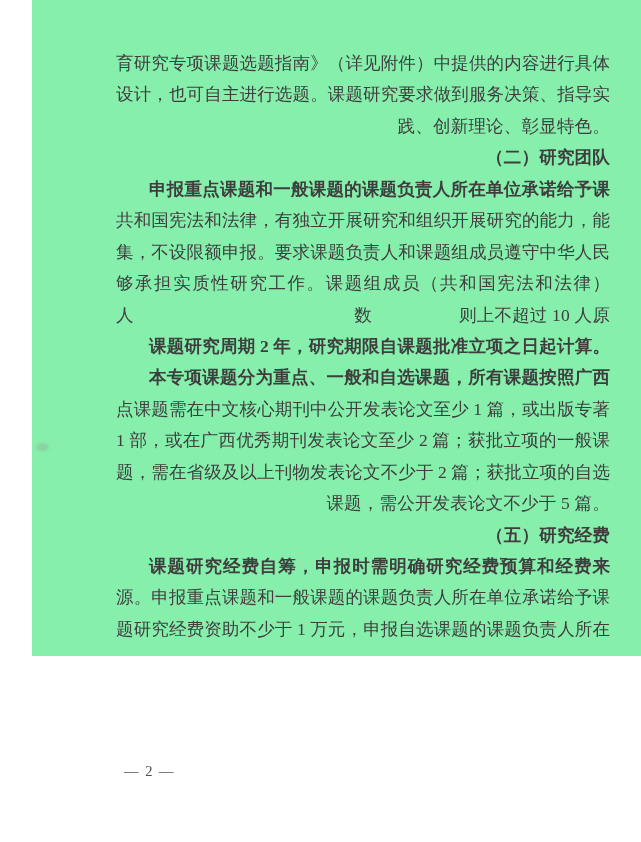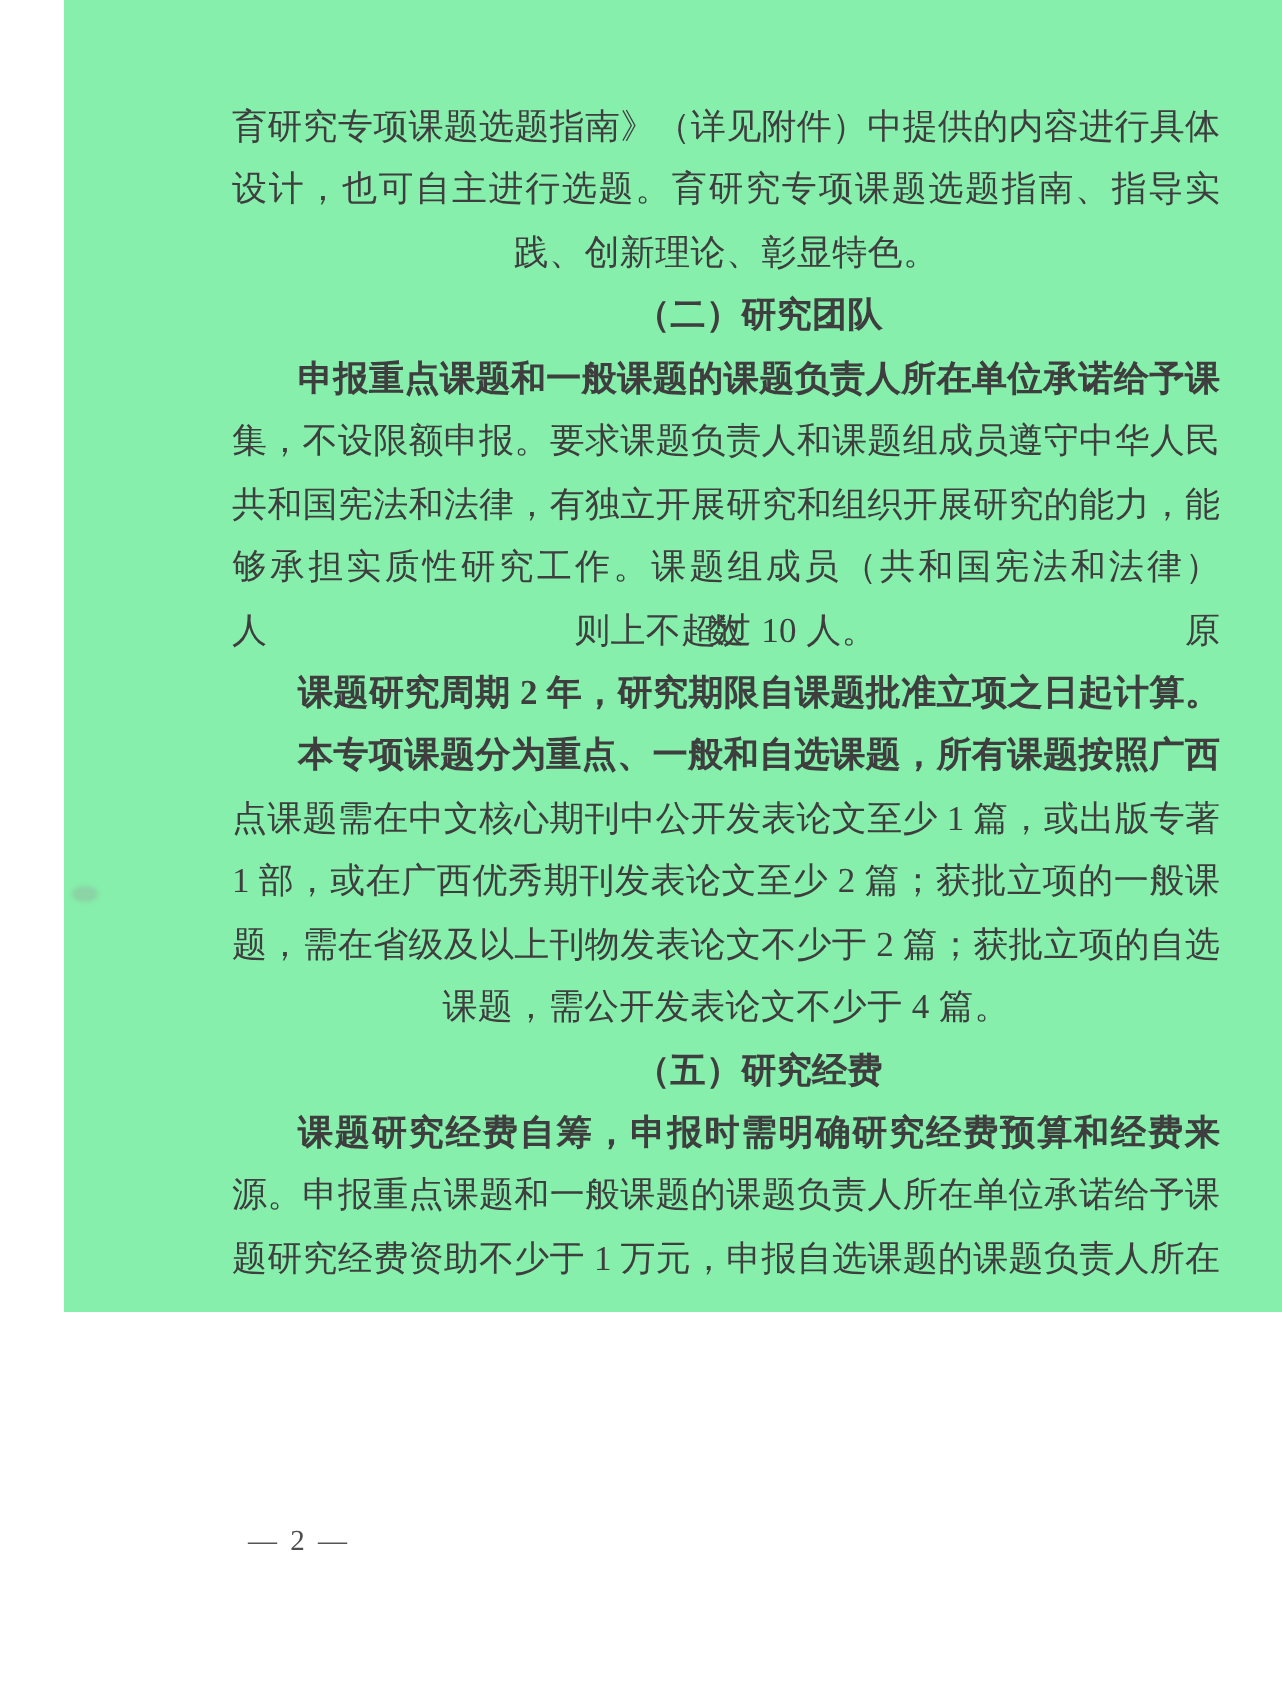--- a/index.html
+++ b/index.html
@@ -23,21 +23,21 @@
     width: 494px;
     color: #3e3e3e;
   }
   .line {
     height: 31.45px;
     line-height: 31.45px;
     font-size: 17.5px;
     letter-spacing: 0.2px;
     word-break: keep-all;
     white-space: nowrap;
-    text-align: center;
+    text-align: right;
   }
   .line.indent {
     padding-left: 33px;
     font-weight: bold;
   }
   .line.justify {
     letter-spacing: normal;
     white-space: normal;
     text-align: justify;
     text-align-last: justify;
@@ -75,34 +75,34 @@
     background: rgba(140, 140, 140, 0.40);
     filter: blur(0.5px);
   }
 </style>
 </head>
 <body>
 
 <div class="page">
   <div class="doc-body" style="color: rgb(62, 62, 62);">
       <div class="line justify">育研究专项课题选题指南》（详见附件）中提供的内容进行具体</div>
-      <div class="line justify">设计，也可自主进行选题。育研究专项课题选题指南、指导实</div>
+      <div class="line justify">设计，也可自主进行选题。课题研究要求做到服务决策、指导实</div>
       <div class="line">践、创新理论、彰显特色。</div>
       <div class="line indent">（二）研究团队</div>
       <div class="line indent justify">申报重点课题和一般课题的课题负责人所在单位承诺给予课</div>
+      <div class="line justify">共和国宪法和法律，有独立开展研究和组织开展研究的能力，能</div>
       <div class="line justify">集，不设限额申报。要求课题负责人和课题组成员遵守中华人民</div>
-      <div class="line justify">共和国宪法和法律，有独立开展研究和组织开展研究的能力，能</div>
       <div class="line justify">够承担实质性研究工作。课题组成员（共和国宪法和法律）人数原</div>
       <div class="line">则上不超过 10 人。</div>
       <div class="line indent justify">课题研究周期 2 年，研究期限自课题批准立项之日起计算。</div>
       <div class="line indent justify">本专项课题分为重点、一般和自选课题，所有课题按照广西</div>
       <div class="line justify">点课题需在中文核心期刊中公开发表论文至少 1 篇，或出版专著</div>
       <div class="line justify">1 部，或在广西优秀期刊发表论文至少 2 篇；获批立项的一般课</div>
       <div class="line justify">题，需在省级及以上刊物发表论文不少于 2 篇；获批立项的自选</div>
-      <div class="line">课题，需公开发表论文不少于 4 篇。</div>
+      <div class="line">课题，需公开发表论文不少于 5 篇。</div>
       <div class="line indent">（五）研究经费</div>
       <div class="line indent justify">课题研究经费自筹，申报时需明确研究经费预算和经费来</div>
       <div class="line justify">源。申报重点课题和一般课题的课题负责人所在单位承诺给予课</div>
       <div class="line justify">题研究经费资助不少于 1 万元，申报自选课题的课题负责人所在</div>
     </div>
   <div class="footer">— 2 —</div>
   <div class="artifact artifact-1"></div>
   <div class="artifact artifact-2"></div>
 </div>
 

